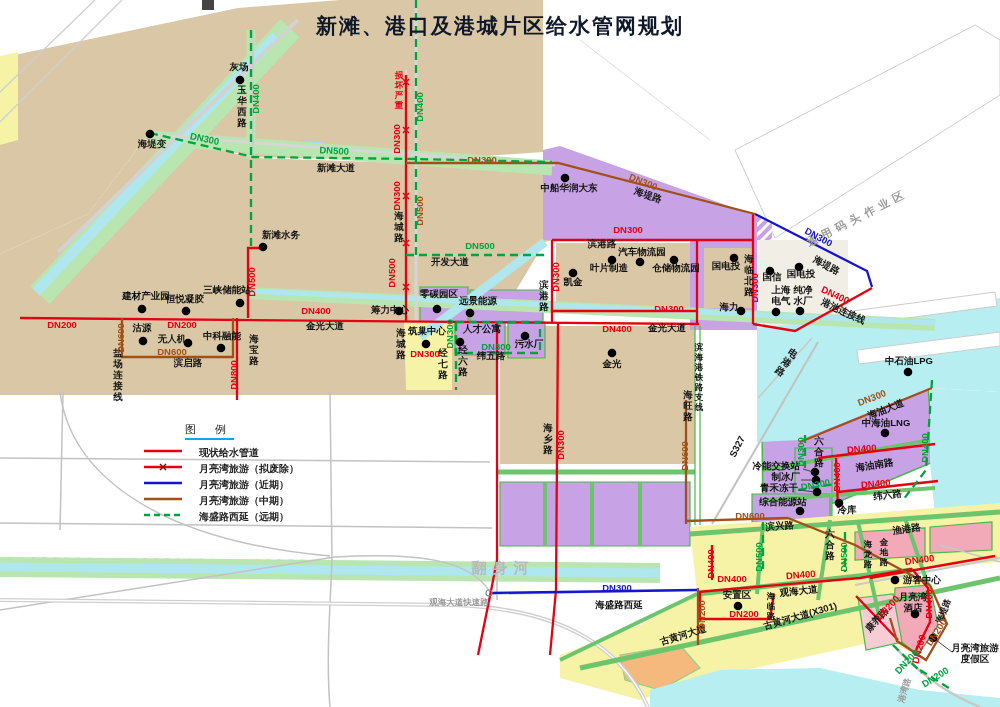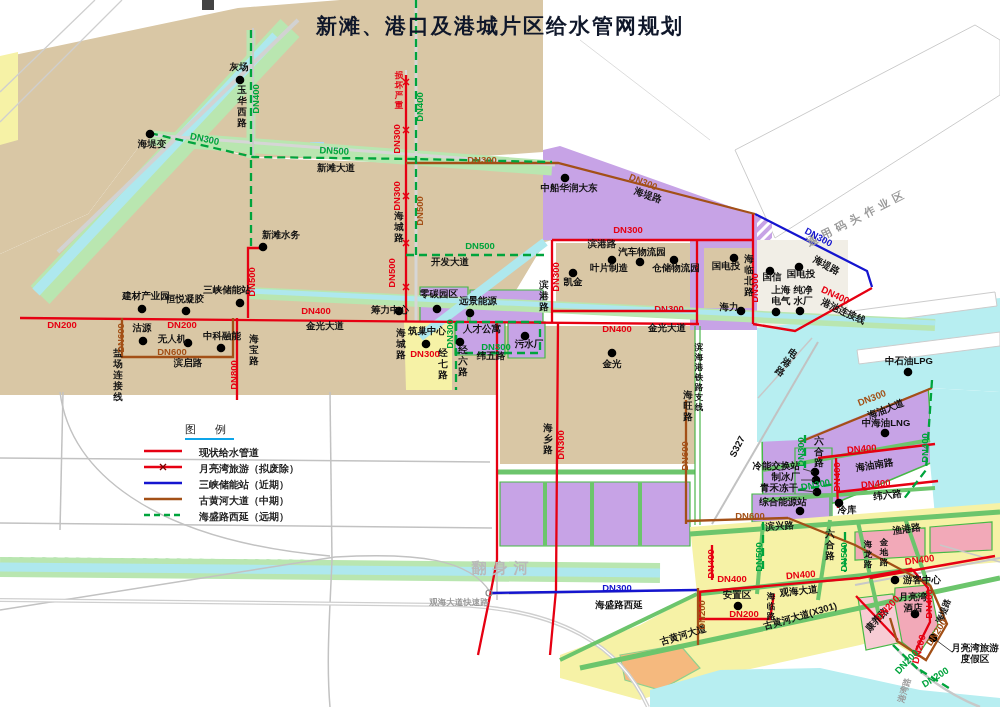--- a/index.html
+++ b/index.html
@@ -359,27 +359,27 @@
           <svg width="40" height="10">
             <line x1="1" y1="5" x2="39" y2="5" stroke="#e60012" stroke-width="2.4"></line>
             <path d="M17 2 L23 8 M17 8 L23 2" stroke="#7a0000" stroke-width="1.4"></path>
           </svg>
           <span class="legend-label">月亮湾旅游（拟废除）</span>
         </div>
         <div class="legend-row">
           <svg width="40" height="10">
             <line x1="1" y1="5" x2="39" y2="5" stroke="#1515cf" stroke-width="2.4"></line>
           </svg>
-          <span class="legend-label">三峡储能站（近期）</span>
+          <span class="legend-label">月亮湾旅游（近期）</span>
         </div>
         <div class="legend-row">
           <svg width="40" height="10">
             <line x1="1" y1="5" x2="39" y2="5" stroke="#a35017" stroke-width="2.4"></line>
           </svg>
-          <span class="legend-label">古黄河大道（中期）</span>
+          <span class="legend-label">月亮湾旅游（中期）</span>
         </div>
         <div class="legend-row">
           <svg width="40" height="10">
             <line x1="1" y1="5" x2="39" y2="5" stroke="#00a43c" stroke-width="2.4" stroke-dasharray="6 4"></line>
           </svg>
           <span class="legend-label">海盛路西延（远期）</span>
         </div>
       </div>
   </div>
 </div>

